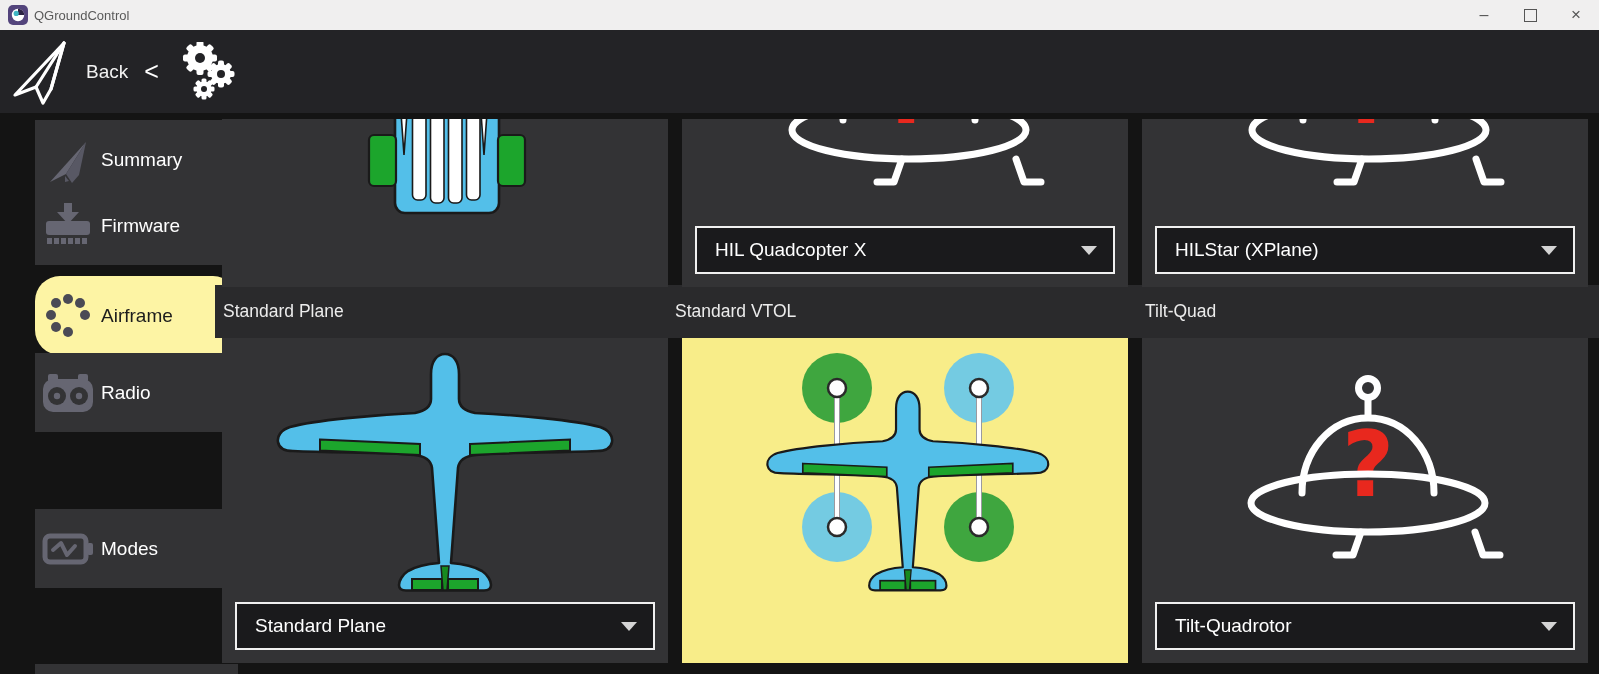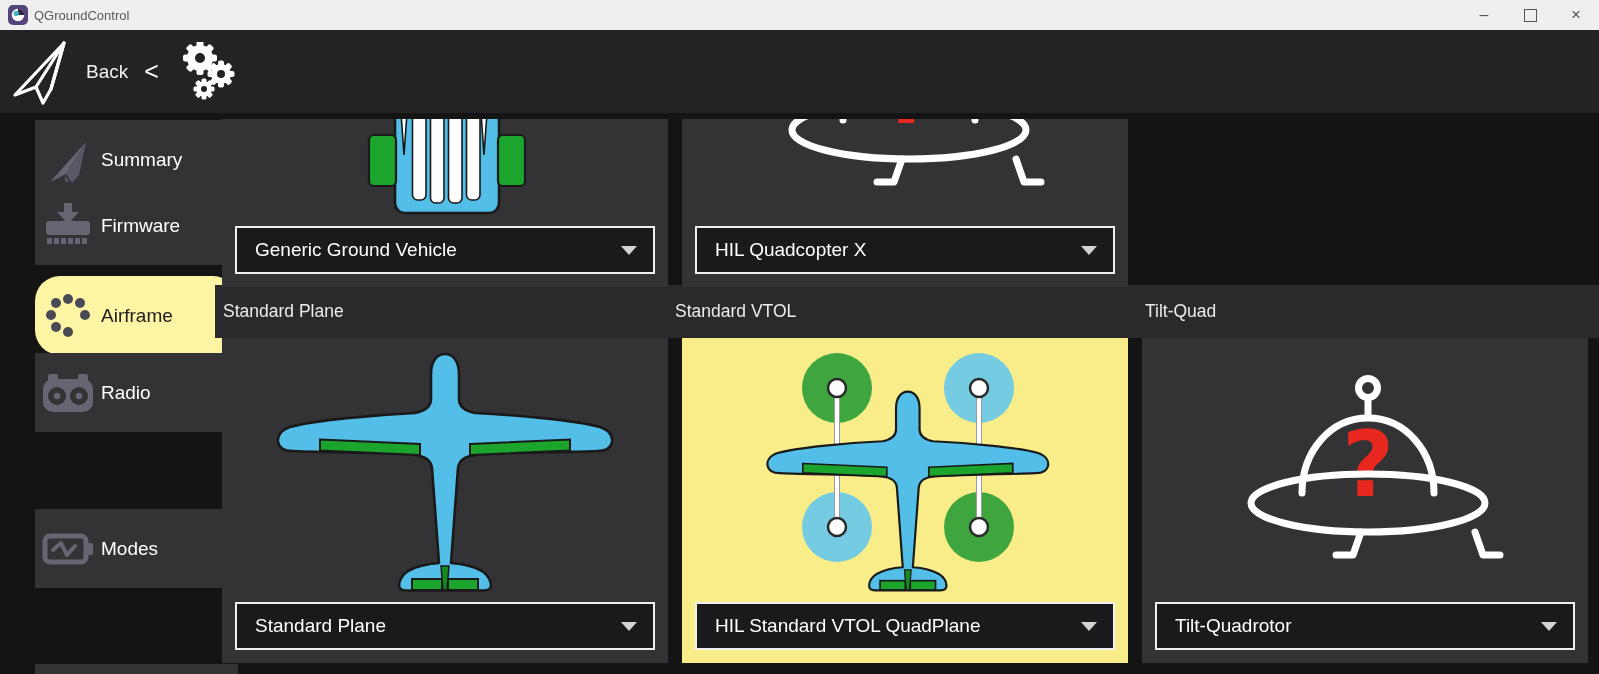--- a/index.html
+++ b/index.html
@@ -262,36 +262,41 @@
       <rect x="276" y="16" width="27" height="51" rx="5" fill="#1ca52c" stroke="#1a1a1a" stroke-width="2.2"></rect>
       <g fill="#ffffff" stroke="#1a1a1a" stroke-width="1.6">
         <rect x="190.5" y="-28" width="13.5" height="109" rx="5"></rect>
         <rect x="208.5" y="-28" width="13.5" height="112" rx="5"></rect>
         <rect x="226.5" y="-28" width="13.5" height="112" rx="5"></rect>
         <rect x="244.5" y="-28" width="13.5" height="109" rx="5"></rect>
         <polygon points="178,-20 186,-20 182,36"></polygon>
         <polygon points="258,-20 266,-20 262,36"></polygon>
       </g>
     </svg>
-    <div class="dropdown">
-      <span class="val">Generic Ground Vehicle</span>
-      <span class="arrow"></span>
-    </div>
   </div>
 
   <div class="card toprow" style="left:682px">
     <svg class="airimg" width="446" height="100" viewBox="0 0 446 100">
       <use href="#ufo-shape" transform="translate(57,-126)"></use>
     </svg>
     <div class="dropdown">
       <span class="val">HIL Quadcopter X</span>
       <span class="arrow"></span>
     </div>
   </div>
 
+  <div class="card toprow" style="left:1142px">
+    <svg class="airimg" width="446" height="100" viewBox="0 0 446 100">
+      <use href="#ufo-shape" transform="translate(57,-126)"></use>
+    </svg>
+    <div class="dropdown">
+      <span class="val">HILStar (XPlane)</span>
+      <span class="arrow"></span>
+    </div>
+  </div>
 
   <div class="card botrow" style="left:222px">
     <svg class="airimg" width="446" height="264" viewBox="0 0 446 264">
       <use href="#plane-shape" transform="translate(53,14)"></use>
     </svg>
     <div class="dropdown">
       <span class="val">Standard Plane</span>
       <span class="arrow"></span>
     </div>
   </div>
@@ -309,24 +314,20 @@
         <rect x="294.5" y="128" width="5" height="61" rx="2"></rect>
       </g>
       <use href="#plane-shape" transform="translate(83,52) scale(0.84)"></use>
       <g fill="#ffffff" stroke="#2a2a2a" stroke-width="2.5">
         <circle cx="155" cy="50" r="9"></circle>
         <circle cx="297" cy="50" r="9"></circle>
         <circle cx="155" cy="189" r="9"></circle>
         <circle cx="297" cy="189" r="9"></circle>
       </g>
     </svg>
-    <div class="dropdown">
-      <span class="val">HIL Standard VTOL QuadPlane</span>
-      <span class="arrow"></span>
-    </div>
   </div>
 
   <div class="card botrow" style="left:1142px">
     <svg class="airimg" width="446" height="264" viewBox="0 0 446 264">
       <use href="#ufo-shape" transform="translate(56,28)"></use>
     </svg>
     <div class="dropdown">
       <span class="val">Tilt-Quadrotor</span>
       <span class="arrow"></span>
     </div>

